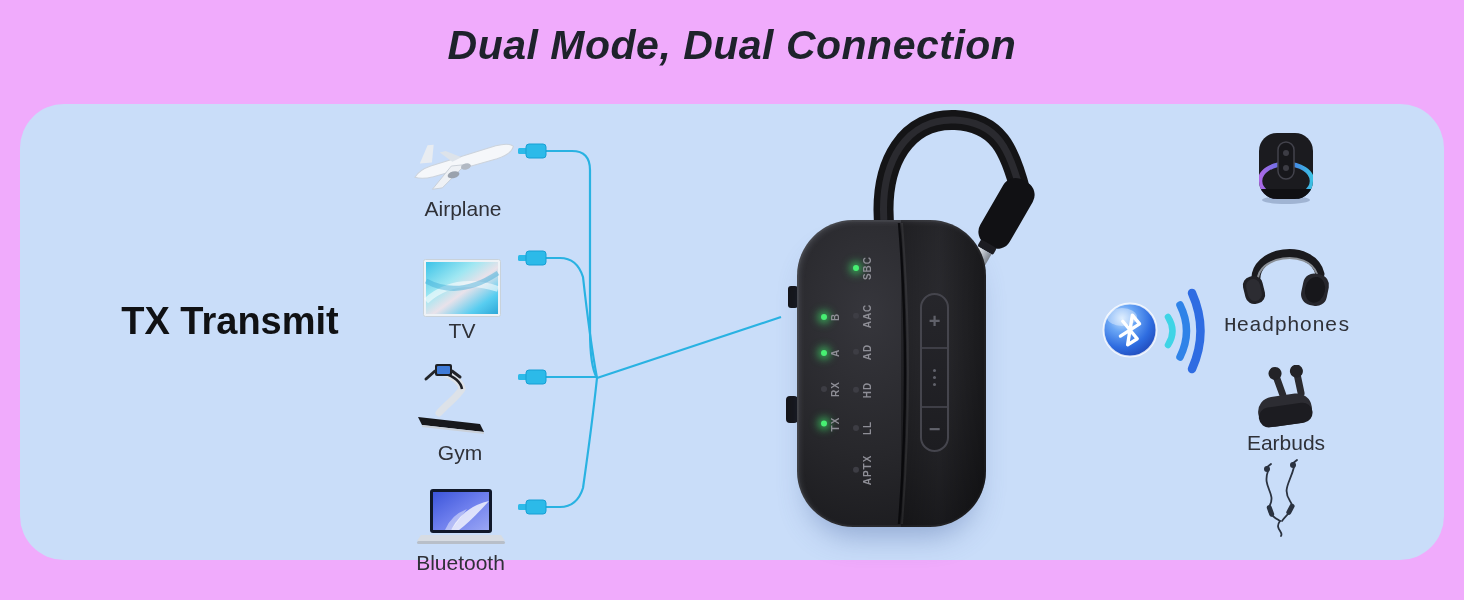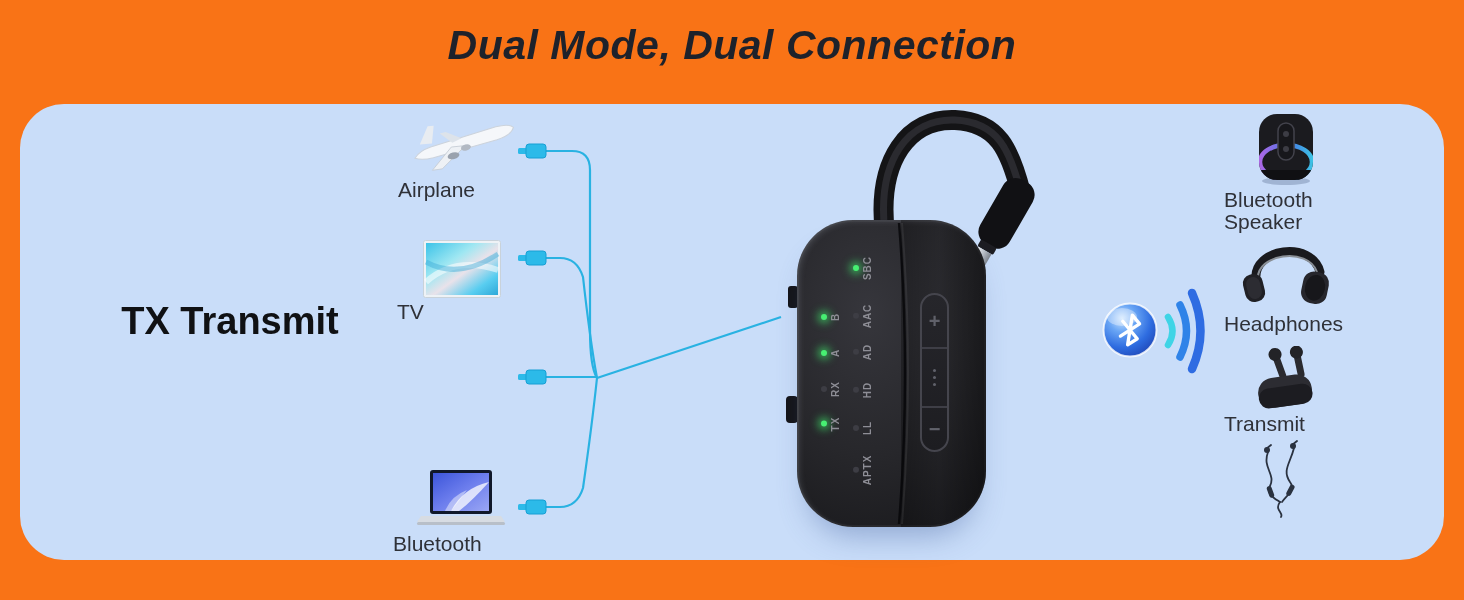--- a/index.html
+++ b/index.html
@@ -1,28 +1,28 @@
 <!DOCTYPE html>
 <html><head>
 <meta charset="utf-8">
 <style>
   html,body{margin:0;padding:0;}
   body{font-family:"Liberation Sans",sans-serif;}
-  .stage{position:relative;width:1464px;height:600px;background:#f97316;overflow:hidden;}
+  .stage{position:relative;width:1464px;height:600px;background:#f0abfc;overflow:hidden;}
 
   .title{position:absolute;left:0;top:22px;width:100%;text-align:center;
     font-size:41px;font-weight:bold;font-style:italic;color:#1e222b;letter-spacing:.5px;}
 
   .panel{position:absolute;left:20px;top:104px;width:1424px;height:456px;
     background:#c9ddf9;border-radius:44px;}
 
   .tx-label{position:absolute;left:60px;top:300px;width:340px;text-align:center;
     font-size:38px;font-weight:bold;color:#101114;z-index:2;}
 
-  .figure{position:absolute;z-index:3;text-align:left;}
+  .figure{position:absolute;z-index:3;text-align:center;margin-top:19px;}
   .figure svg{display:block;margin:0 auto;}
   .lbl{font-size:21px;color:#2f3138;line-height:1.05;margin-top:3px;}
 
   .lines-svg,.cable-svg,.bt-svg{position:absolute;left:0;top:0;}
   .lines-svg{z-index:2;}
   .cable-svg{z-index:3;}
   .bt-svg{z-index:5;}
 
   
   .nub{position:absolute;background:#131316;z-index:3;}
@@ -122,20 +122,33 @@
         </linearGradient>
       </defs>
       <rect x=".5" y=".5" width="77" height="57" rx="2" fill="#eef2f6" stroke="#c9d2da"></rect>
       <rect x="3" y="3" width="72" height="52" fill="url(#tvGrad)"></rect>
       <path d="M3,42 Q32,16 75,30" stroke="rgba(255,255,255,.55)" stroke-width="6" fill="none"></path>
       <path d="M3,22 Q36,40 75,14" stroke="rgba(60,170,215,.45)" stroke-width="5" fill="none"></path>
     </svg>
     <div class="lbl">TV</div>
   </div>
 
+  <div class="figure" style="left:395px;top:342px;width:130px;">
+    <svg width="100" height="78" viewBox="0 0 100 78">
+      <path d="M8,56 L70,63 L74,71 L12,64 Z" fill="#17181c"></path>
+      <path d="M12,64 L74,71 L74,73 L12,66 Z" fill="#caD0d8"></path>
+      <path d="M34,12 C45,16 51,22 52,28 C46,37 37,43 29,52" stroke="#dde2e8" stroke-width="7" fill="none" stroke-linecap="round"></path>
+      <path d="M34,12 C45,16 51,22 52,28" stroke="#1d1f24" stroke-width="2.5" fill="none"></path>
+      <rect x="25" y="3" width="17" height="12" rx="2" fill="#1d1f24"></rect>
+      <rect x="27" y="5" width="13" height="8" rx="1" fill="#3f7bd8"></rect>
+      <path d="M25,10 L16,18" stroke="#23252a" stroke-width="3" stroke-linecap="round"></path>
+      <path d="M42,10 L50,16" stroke="#23252a" stroke-width="3" stroke-linecap="round"></path>
+    </svg>
+    <div class="lbl">Gym</div>
+  </div>
 
   <div class="figure" style="left:393px;top:468px;width:135px;">
     <svg width="100" height="62" viewBox="0 0 100 62">
       <defs>
         <linearGradient id="pcGrad" x1="0" y1="0" x2="1" y2="1">
           <stop offset="0" stop-color="#3c55da"></stop>
             <stop offset=".5" stop-color="#6d7eed"></stop>
           <stop offset="1" stop-color="#9aa6f4"></stop>
         </linearGradient>
       </defs>
@@ -164,24 +177,23 @@
       <ellipse cx="33" cy="71" rx="24" ry="4" fill="rgba(40,60,100,.25)"></ellipse>
       <rect x="6" y="4" width="54" height="66" rx="18" fill="#1b1b1f"></rect>
       <g clip-path="url(#spkClip)">
         <ellipse cx="33" cy="52" rx="26" ry="17" fill="none" stroke="url(#spkGlow)" stroke-width="4.5" opacity=".95"></ellipse>
         <rect x="6" y="60" width="54" height="10" fill="#101013"></rect>
       </g>
       <rect x="25" y="13" width="16" height="37" rx="8" fill="#17171b" stroke="#43434c" stroke-width="1.5"></rect>
       <circle cx="33" cy="24" r="3" fill="#3c3c44"></circle>
       <circle cx="33" cy="39" r="3" fill="#3c3c44"></circle>
     </svg>
-    <div class="lbl">Bluetooth Speaker</div>
-  </div>
-
-  <div class="figure" style="left:1224px;top:236px;width:124px;">
+  </div>
+
+  <div class="figure" style="left:1224px;top:219px;width:124px;font-family:Liberation Mono, monospace;">
     <svg width="100" height="74" viewBox="0 0 100 74">
       <path d="M20,44 C16,12 76,4 84,36" stroke="#1a1a1e" stroke-width="9" fill="none" stroke-linecap="round"></path>
       <path d="M22,44 C19,18 72,10 81,36" stroke="#8a8f96" stroke-width="2" fill="none"></path>
       <g transform="rotate(-14 18 52)">
         <rect x="8" y="38" width="20" height="28" rx="9" fill="#202025"></rect>
         <rect x="11" y="41" width="14" height="22" rx="7" fill="#2c2c32"></rect>
       </g>
       <g transform="rotate(12 80 52)">
         <rect x="66" y="36" width="26" height="32" rx="11" fill="#26262c"></rect>
         <ellipse cx="79" cy="52" rx="10" ry="13" fill="#17171b"></ellipse>
@@ -198,21 +210,21 @@
       </g>
       <g transform="rotate(-12 52 16)">
         <rect x="49" y="6" width="7" height="26" rx="3.5" fill="#2a2a2f"></rect>
         <circle cx="52.5" cy="6" r="6.5" fill="#232327"></circle>
       </g>
       <g transform="rotate(-8 40 45)">
         <rect x="12" y="30" width="54" height="30" rx="15" fill="#2c2c32"></rect>
         <rect x="12" y="40" width="54" height="20" rx="10" fill="#1c1c21"></rect>
       </g>
     </svg>
-    <div class="lbl">Transmit</div>
+    <div class="lbl">Earbuds</div>
   </div>
 
   <div class="figure" style="left:1224px;top:440px;width:124px;">
     <svg width="84" height="78" viewBox="0 0 84 78">
       <g stroke="#2a3240" stroke-width="1.8" fill="none" stroke-linecap="round">
         <path d="M24,12 C18,28 32,34 26,46 C22,54 30,58 36,62"></path>
         <path d="M50,8 C46,24 38,30 46,42 C52,50 42,56 38,62"></path>
         <path d="M36,62 C30,70 40,73 37,77"></path>
         <path d="M22,9 l5,-4"></path>
           <path d="M48,5 l5,-4"></path>

